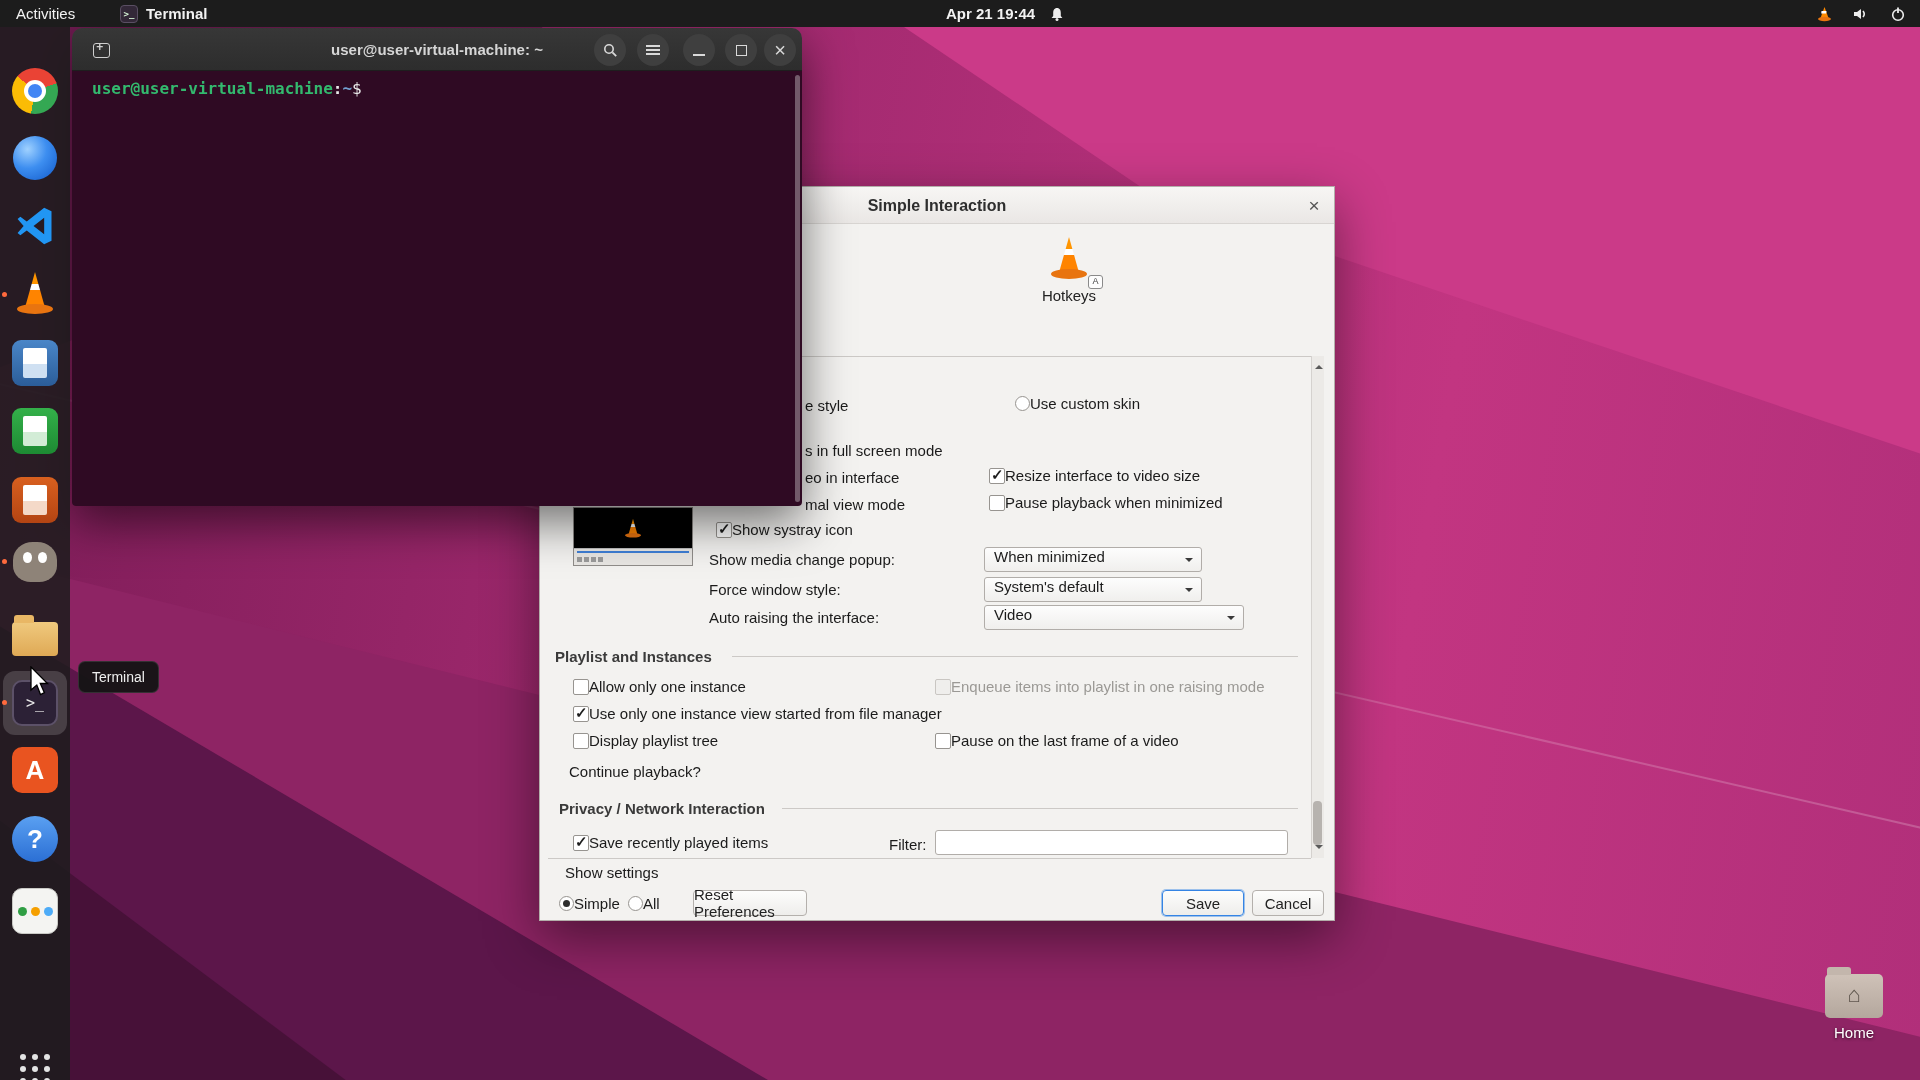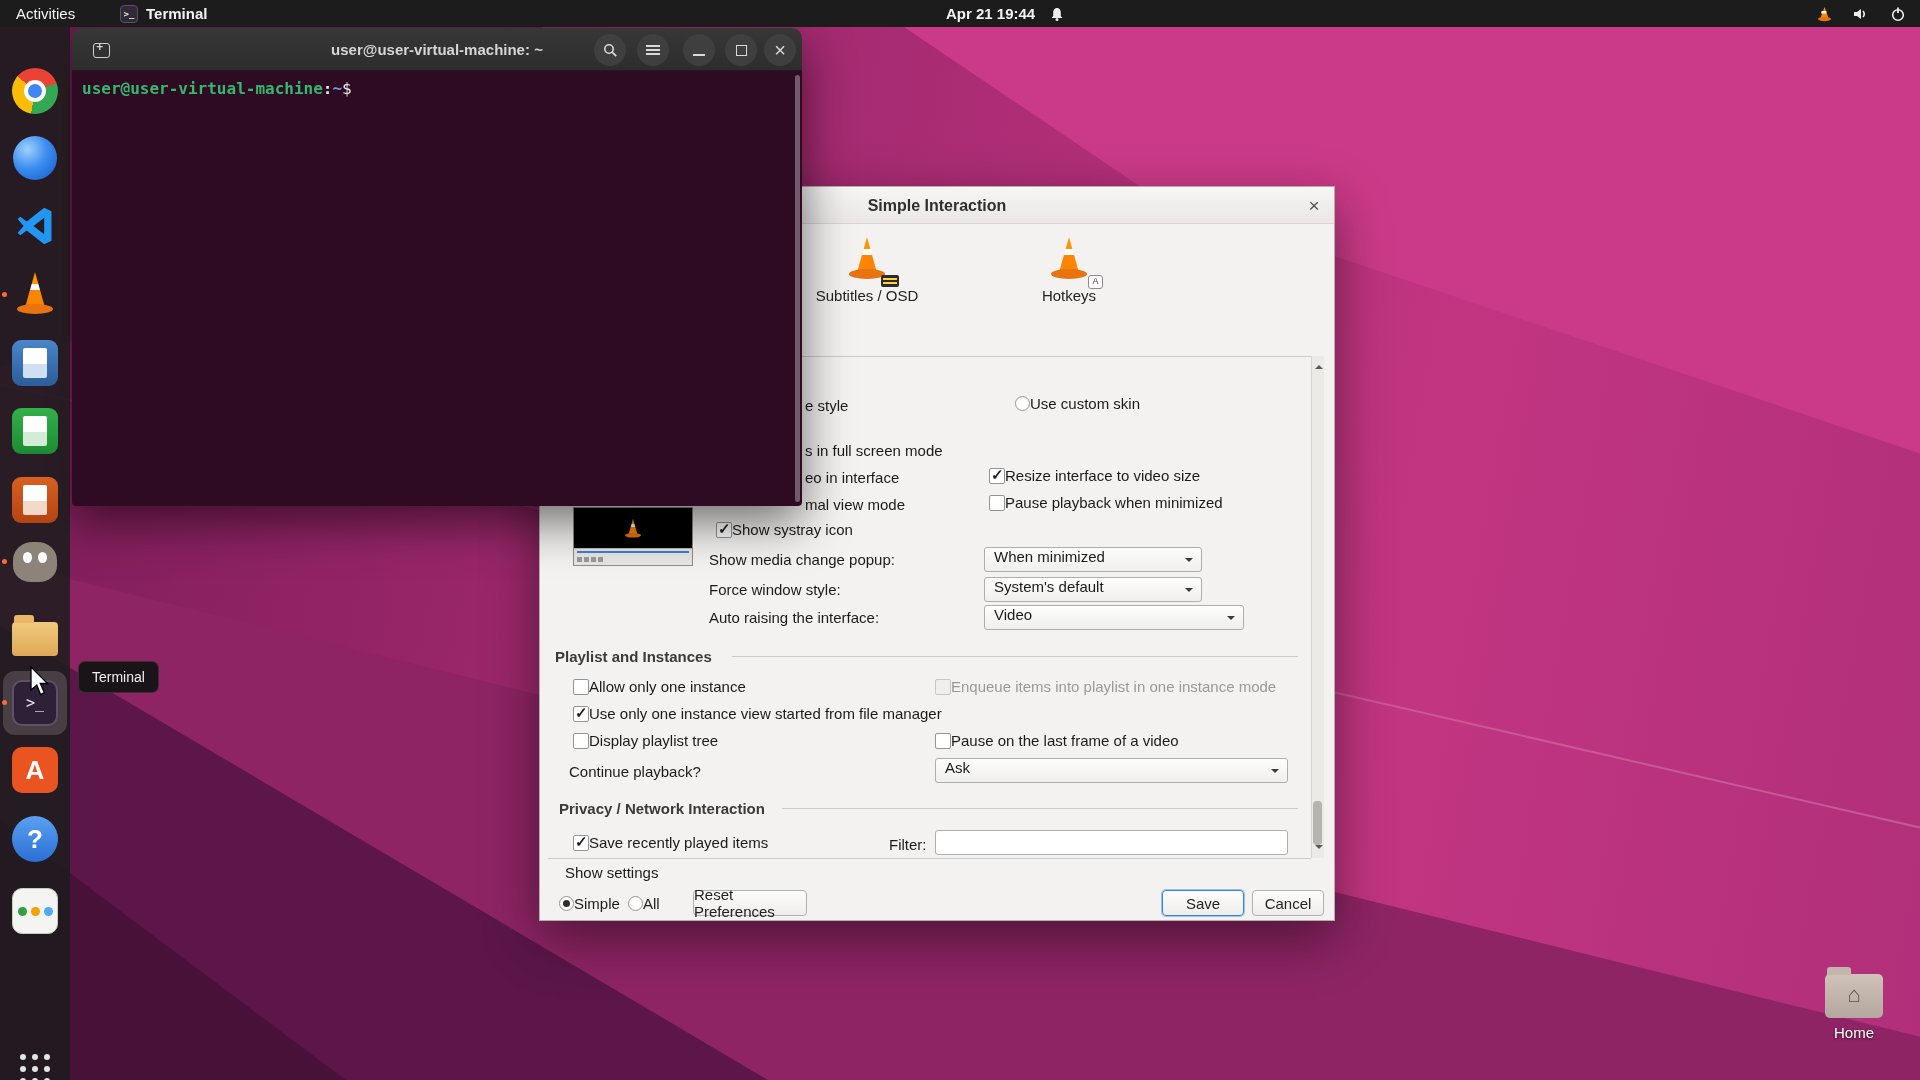--- a/index.html
+++ b/index.html
@@ -51,21 +51,21 @@
   #terminal{position:absolute;left:72px;top:28px;width:730px;height:478px;z-index:4;border-radius:10px 10px 4px 4px;box-shadow:0 16px 48px rgba(0,0,0,.55)}
   #term-header{position:absolute;left:0;top:0;width:730px;height:43px;background:linear-gradient(#373737,#2d2d2d);border-bottom:1px solid #1e1e1e;border-radius:10px 10px 0 0}
   #term-title{position:absolute;left:0;top:0;width:730px;height:43px;display:flex;align-items:center;justify-content:center;color:#d6d6d6;font-size:15px;font-weight:700}
   .tb{position:absolute;top:6px;width:32px;height:32px;border-radius:50%;background:#3f3f3f;color:#d9d9d9;display:flex;align-items:center;justify-content:center}
   .newtab{position:absolute;left:14px;top:7px;width:30px;height:30px;display:flex;align-items:center;justify-content:center}
   .newtab i{width:17px;height:15px;border:1.6px solid #cfcfcf;border-radius:3px;position:relative;display:block}
   .newtab i::after{content:"+";position:absolute;left:2.5px;top:-3.5px;color:#cfcfcf;font-size:12px;font-weight:700}
   .menu-bars{width:14px;height:10px;background:linear-gradient(#d9d9d9 0 2px,transparent 2px 4px,#d9d9d9 4px 6px,transparent 6px 8px,#d9d9d9 8px 10px)}
   .min-bar{width:12px;height:2px;background:#d9d9d9;margin-top:10px}
   .max-box{width:11px;height:11px;border:1.6px solid #d9d9d9}
-  #term-body{position:absolute;left:0;top:43px;width:730px;height:435px;background:#2f0a23;border-radius:0 0 4px 4px;padding:8px 10px;font-family:"DejaVu Sans Mono",monospace;font-size:16px}
+  #term-body{position:absolute;left:0;top:43px;width:730px;height:435px;background:#2f0a23;border-radius:0 0 4px 4px;padding:8px 20px;font-family:"DejaVu Sans Mono",monospace;font-size:16px}
   #term-scroll{position:absolute;right:2px;top:47px;bottom:4px;width:5px;background:rgba(170,156,166,.55);border-radius:3px}
   .p-user{color:#33b96e;font-weight:700}
   .p-colon{color:#e9e9e9;font-weight:700}
   .p-path{color:#729fcf;font-weight:700}
   .p-dollar{color:#e9e9e9}
 
   
   #vlc{position:absolute;left:539px;top:186px;width:796px;height:735px;background:#f3f2f0;border:1px solid #b3aeaa;box-shadow:0 18px 50px rgba(0,0,0,.45);z-index:3;font-size:15px;color:#1b1b1b}
   #vlc-titlebar{position:absolute;left:0;top:0;width:794px;height:37px;background:linear-gradient(#f7f6f4,#eae7e5);border-bottom:1px solid #d8d5d2}
   #vlc-title{position:absolute;left:0;top:0;width:794px;height:37px;display:flex;align-items:center;justify-content:center;font-weight:700;font-size:16px;color:#2e2e2e}
@@ -138,33 +138,20 @@
     </div>
   <div class="hlabel">Home</div>
 </div>
 
 <div id="vlc">
   <div id="vlc-titlebar">
     <div id="vlc-title">Simple Interaction</div>
     <div id="vlc-close">×</div>
   </div>
 
-  <div class="cat" style="left:267px">
-    <div class="cic">
-      <div class="cone">
-          <div class="body"></div>
-          <div class="base"></div>
-        </div>
-      <div class="badge-sub">
-          <i></i>
-          <i></i>
-        </div>
-    </div>
-    <div class="clabel">Subtitles / OSD</div>
-  </div>
   <div class="cat" style="left:469px">
     <div class="cic">
       <div class="cone">
           <div class="body"></div>
           <div class="base"></div>
         </div>
       <div class="badge-key">A</div>
     </div>
     <div class="clabel">Hotkeys</div>
   </div>
@@ -232,41 +219,38 @@
 
   <div class="sect" style="left:15px;top:461px">Playlist and Instances</div>
   <div class="hline" style="left:192px;top:469px;width:566px"></div>
 
   <div class="row" style="left:33px;top:491px">
     <span class="cb"></span>
     <span class="lbl">Allow only one instance</span>
   </div>
   <div class="row" style="left:395px;top:491px">
     <span class="cb disabled"></span>
-    <span class="lbl dis">Enqueue items into playlist in one instance mode</span>
+    <span class="lbl dis">Enqueue items into playlist in one raising mode</span>
   </div>
 
   <div class="row" style="left:33px;top:518px">
     <span class="cb checked"></span>
     <span class="lbl">Use only one instance view started from file manager</span>
   </div>
 
   <div class="row" style="left:33px;top:545px">
     <span class="cb"></span>
     <span class="lbl">Display playlist tree</span>
   </div>
   <div class="row" style="left:395px;top:545px">
     <span class="cb"></span>
     <span class="lbl">Pause on the last frame of a video</span>
   </div>
 
   <div class="frag" style="left:29px;top:576px">Continue playback?</div>
-  <div class="select" style="left:395px;top:571px;width:353px">
-    <span>Ask</span>
-  </div>
 
   <div class="sect" style="left:19px;top:613px">Privacy / Network Interaction</div>
   <div class="hline" style="left:242px;top:621px;width:516px"></div>
 
   <div class="row" style="left:33px;top:647px">
     <span class="cb checked"></span>
     <span class="lbl">Save recently played items</span>
   </div>
   <div class="frag" style="left:349px;top:649px">Filter:</div>
   <input class="tinput" style="left: 395px; top: 643px; width: 353px;" value="">

